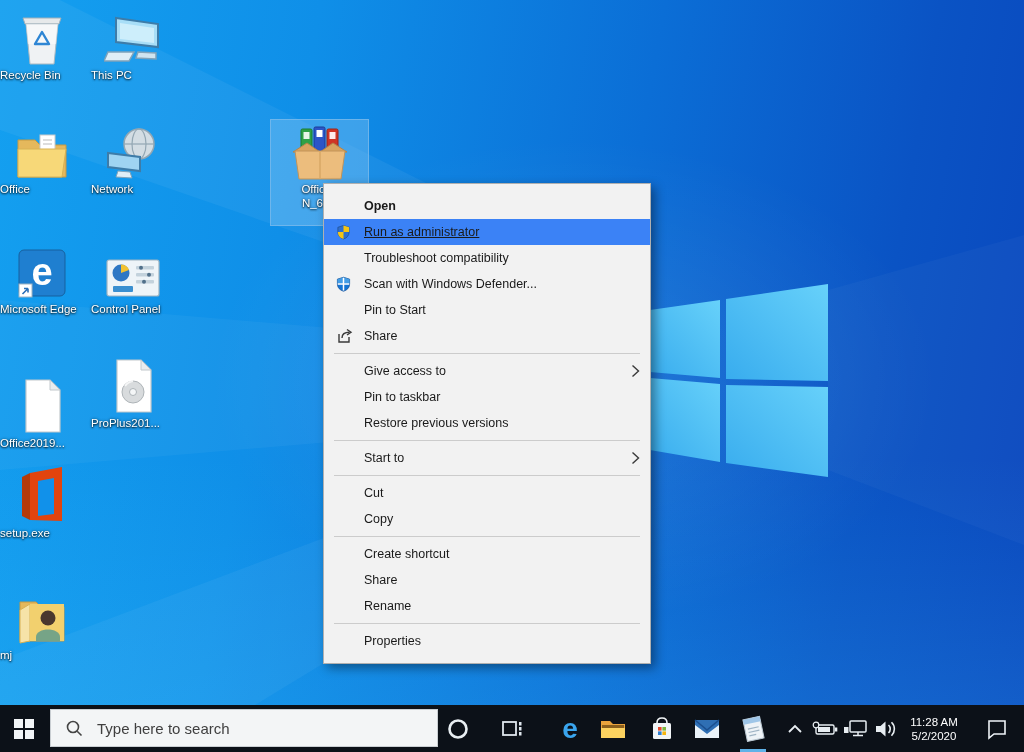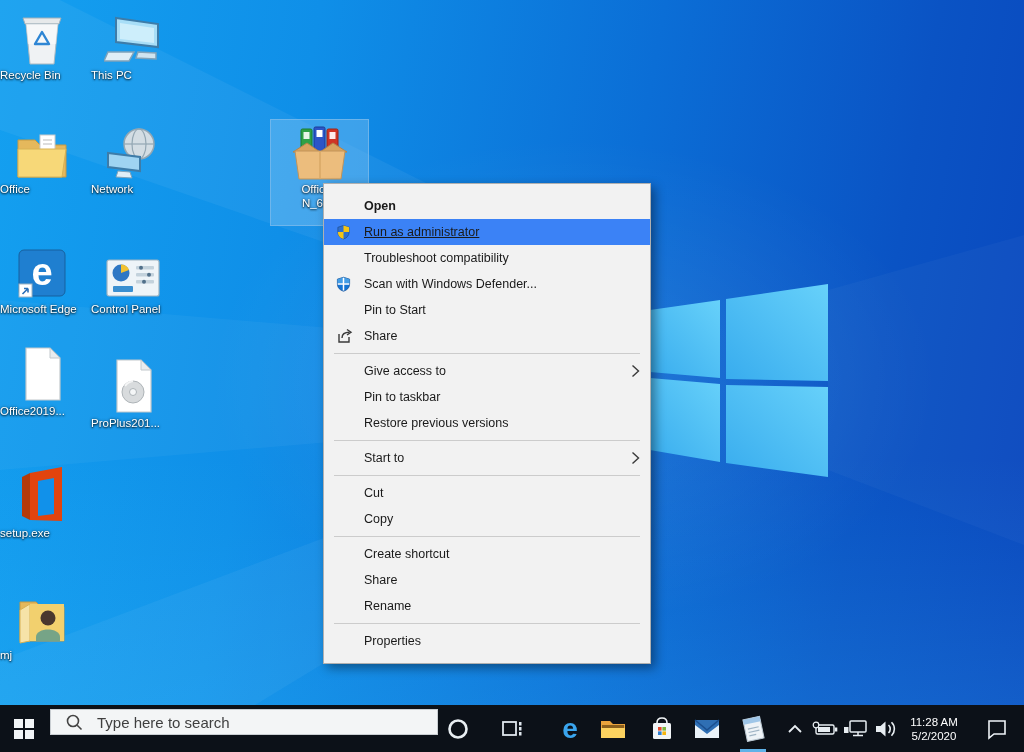--- a/index.html
+++ b/index.html
@@ -49,21 +49,21 @@
   .mi .ico{width:22px;height:17px;margin-right:6px;display:flex;align-items:center;justify-content:flex-start;flex:0 0 22px;}
   .mi .arrow{margin-left:auto;display:flex;align-items:center;}
   .sep{height:1px;background:#cccccc;margin:4px 10px;}
   
   .taskbar{
     position:absolute;left:0;top:705px;width:1024px;height:47px;
     background:#0c1118;z-index:20;
   }
   .startbtn{position:absolute;left:0;top:0;width:48px;height:47px;display:flex;align-items:center;justify-content:center;}
   .searchbox{
-    position:absolute;left:50px;top:4px;width:388px;height:26px;
+    position:absolute;left:50px;top:4px;width:388px;height:38px;
     background:#f3f5f6;border:1px solid #c9ced2;box-sizing:border-box;
     display:flex;align-items:center;
   }
   .searchbox svg{margin-left:14px;flex:0 0 auto;}
   .searchbox input{
     border:none;background:transparent;outline:none;
     font-family:"Liberation Sans",sans-serif;font-size:15px;color:#3f3f3f;
     margin-left:12px;width:300px;
   }
   .searchbox input::placeholder{color:#3f3f3f;opacity:1;}
@@ -175,21 +175,21 @@
       <rect x="31" y="15" width="18" height="3.6" rx="1" fill="#c3d2dc"></rect>
         <circle cx="44" cy="16.8" r="2" fill="#51708a"></circle>
       <rect x="31" y="22" width="18" height="3.6" rx="1" fill="#c3d2dc"></rect>
         <circle cx="39" cy="23.8" r="2" fill="#51708a"></circle>
       <rect x="8" y="28" width="20" height="6" rx="1" fill="#3a8fd0"></rect>
     </svg>
   </div>
   <div class="lbl">Control Panel</div>
 </div>
 
-<div class="dicon" style="left:0;top:344px">
+<div class="dicon" style="left:0;top:376px">
   <div class="art">
     <svg width="44" height="56" viewBox="0 0 44 56">
       <path d="M6 2 h24 l10 10 v42 h-34 z" fill="#ffffff" stroke="#c2c8cc" stroke-width="1.2"></path>
       <path d="M30 2 l10 10 h-10 z" fill="#e9ecee" stroke="#c2c8cc" stroke-width="1"></path>
     </svg>
   </div>
   <div class="lbl">Office2019...</div>
 </div>
 
 <div class="dicon" style="left:91px;top:356px">

